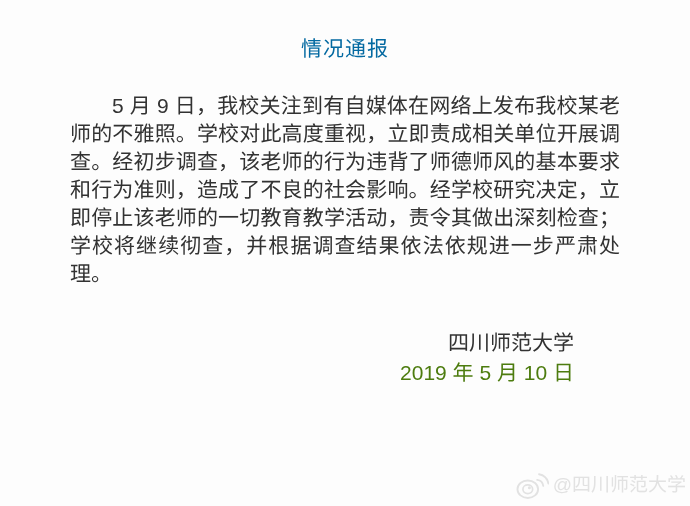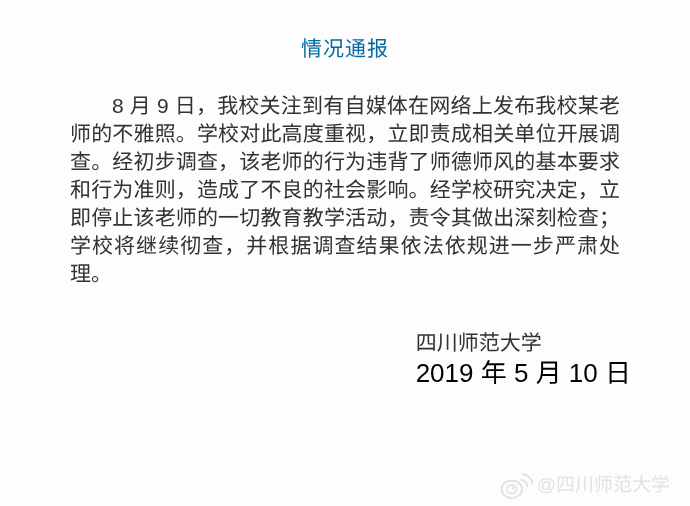--- a/index.html
+++ b/index.html
@@ -34,36 +34,36 @@
     margin: 0;
     font-size: 21px;
     line-height: 28px;
     text-align: justify;
     text-justify: inter-ideograph;
     text-indent: 2em;
     color: #323232;
   }
   .signature-block {
     width: fit-content;
-    margin: 40px 59px 0 auto;
-    text-align: left;
+    margin: 40px 116px 0 auto;
+    text-align: right;
   }
   .signature-name {
     font-size: 21px;
     line-height: 30px;
     color: #323232;
   }
   .signature-date {
-    font-size: 26px;
+    font-size: 21px;
     line-height: 30px;
-    color: #000000;
+    color: #4d7c0f;
   }
   .watermark {
     position: absolute;
-    right: 20px;
+    right: 4px;
     bottom: 6px;
     display: flex;
     align-items: center;
     gap: 4px;
     color: #e2e2e2;
     font-size: 19px;
     line-height: 22px;
     user-select: none;
   }
   .watermark svg {
@@ -71,21 +71,21 @@
   }
 </style>
 </head>
 <body>
 
 <div class="page">
 
   <h1 class="doc-title">情况通报</h1>
 
   <div class="doc-body">
-    <p>8 月 9 日，我校关注到有自媒体在网络上发布我校某老师的不雅照。学校对此高度重视，立即责成相关单位开展调查。经初步调查，该老师的行为违背了师德师风的基本要求和行为准则，造成了不良的社会影响。经学校研究决定，立即停止该老师的一切教育教学活动，责令其做出深刻检查；学校将继续彻查，并根据调查结果依法依规进一步严肃处理。</p>
+    <p>5 月 9 日，我校关注到有自媒体在网络上发布我校某老师的不雅照。学校对此高度重视，立即责成相关单位开展调查。经初步调查，该老师的行为违背了师德师风的基本要求和行为准则，造成了不良的社会影响。经学校研究决定，立即停止该老师的一切教育教学活动，责令其做出深刻检查；学校将继续彻查，并根据调查结果依法依规进一步严肃处理。</p>
   </div>
 
   <div class="signature-block">
     <div class="signature-name">四川师范大学</div>
     <div class="signature-date">2019 年 5 月 10 日</div>
   </div>
 
   <div class="watermark">
     <span>
       <svg width="34" height="30" viewBox="0 0 36 32" aria-hidden="true">

